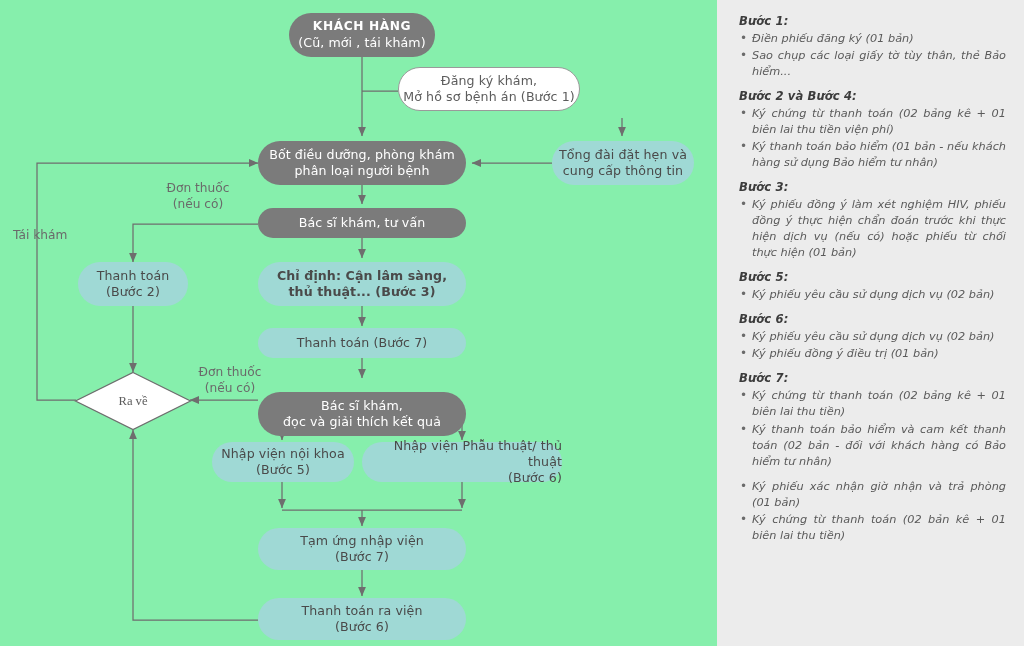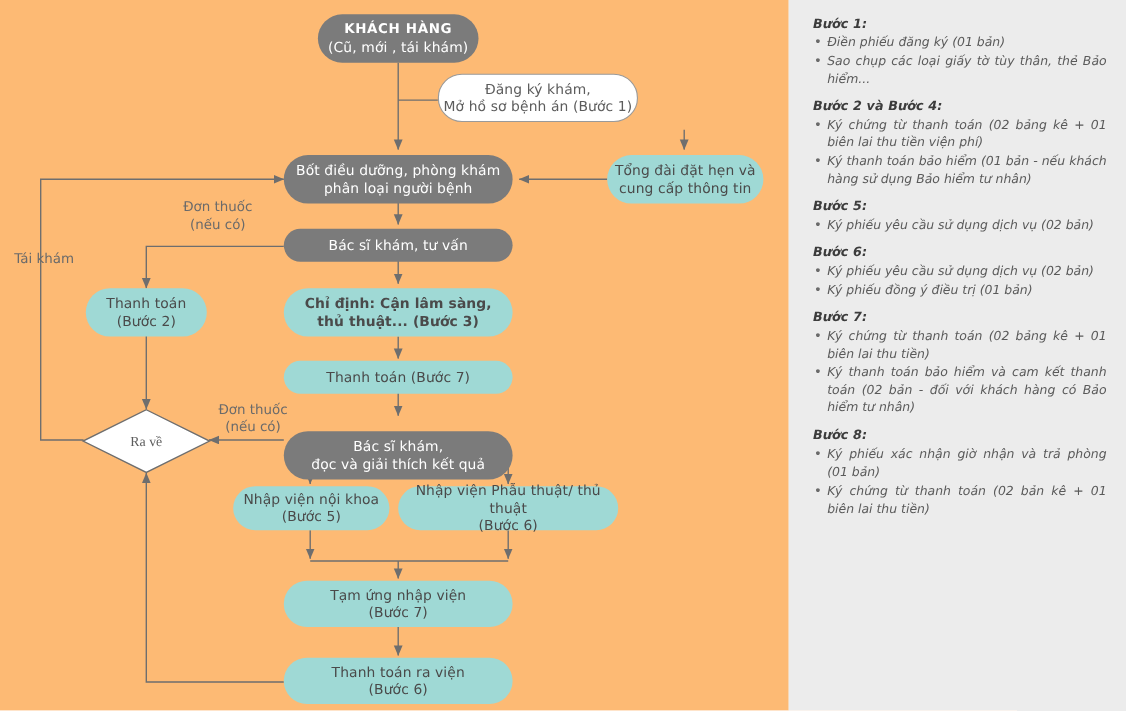--- a/index.html
+++ b/index.html
@@ -16,21 +16,21 @@
     width: 1024px;
     height: 646px;
     background: #ffffff;
   }
 
   
   #flow {
     position: absolute;
     left: 0; top: 0;
     width: 717px; height: 646px;
-    background: #fdba74;
+    background: #86efac;
   }
   #edges {
     position: absolute;
     left: 0; top: 0;
     width: 717px; height: 646px;
     pointer-events: none;
   }
 
   .node {
     position: absolute;
@@ -224,21 +224,21 @@
     <div class="diamond" style="left:74px; top:371px; width:118px; height:60px;">
       <svg class="dshape" viewBox="0 0 118 60">
         <polygon points="59,1.5 116.5,30 59,58.5 1.5,30" fill="#ffffff" stroke="#6e6e6e" stroke-width="1.25"></polygon>
       </svg>
       <div class="dlabel">Ra về</div>
     </div>
 
     <div class="node node-teal" style="left:212px; top:442px; width:142px; height:40px;">Nhập viện nội khoa
 (Bước 5)</div>
 
-    <div class="node node-teal" style="left:362px; top:442px; width:200px; height:40px;">Nhập viện Phẫu thuật/ thủ thuật
+    <div class="node node-teal" style="left:362px; top:442px; width:200px; height:40px;text-align:right;">Nhập viện Phẫu thuật/ thủ thuật
 (Bước 6)</div>
 
     <div class="node node-teal" style="left:258px; top:528px; width:208px; height:42px;">Tạm ứng nhập viện
 (Bước 7)</div>
 
     <div class="node node-teal" style="left:258px; top:598px; width:208px; height:42px;">Thanh toán ra viện
 (Bước 6)</div>
 
     <div class="edge-label" style="left:150px; top:181px; width:96px;">Đơn thuốc
 (nếu có)</div>
@@ -260,41 +260,46 @@
           </ul>
         </div>
         <div class="step-block">
           <div class="step-head">Bước 2 và Bước 4:</div>
           <ul class="step-list">
             <li>Ký chứng từ thanh toán (02 bảng kê + 01 biên lai thu tiền viện phí)</li>
             <li>Ký thanh toán bảo hiểm (01 bản - nếu khách hàng sử dụng Bảo hiểm tư nhân)</li>
           </ul>
         </div>
         <div class="step-block">
+          <div class="step-head">Bước 3:</div>
+          <ul class="step-list">
+            <li>Ký phiếu đồng ý làm xét nghiệm HIV, phiếu đồng ý thực hiện chẩn đoán trước khi thực hiện dịch vụ (nếu có) hoặc phiếu từ chối thực hiện (01 bản)</li>
+          </ul>
+        </div>
+        <div class="step-block">
           <div class="step-head">Bước 5:</div>
           <ul class="step-list">
             <li>Ký phiếu yêu cầu sử dụng dịch vụ (02 bản)</li>
           </ul>
         </div>
         <div class="step-block">
           <div class="step-head">Bước 6:</div>
           <ul class="step-list">
             <li>Ký phiếu yêu cầu sử dụng dịch vụ (02 bản)</li>
             <li>Ký phiếu đồng ý điều trị (01 bản)</li>
           </ul>
         </div>
         <div class="step-block">
           <div class="step-head">Bước 7:</div>
           <ul class="step-list">
             <li>Ký chứng từ thanh toán (02 bảng kê + 01 biên lai thu tiền)</li>
             <li>Ký thanh toán bảo hiểm và cam kết thanh toán (02 bản - đối với khách hàng có Bảo hiểm tư nhân)</li>
           </ul>
         </div>
         <div class="step-block">
-          <div class="step-head">Bước 8:</div>
           <ul class="step-list">
             <li>Ký phiếu xác nhận giờ nhận và trả phòng (01 bản)</li>
             <li>Ký chứng từ thanh toán (02 bản kê + 01 biên lai thu tiền)</li>
           </ul>
         </div>
       </div>
   </div>
 
 </div>
 

